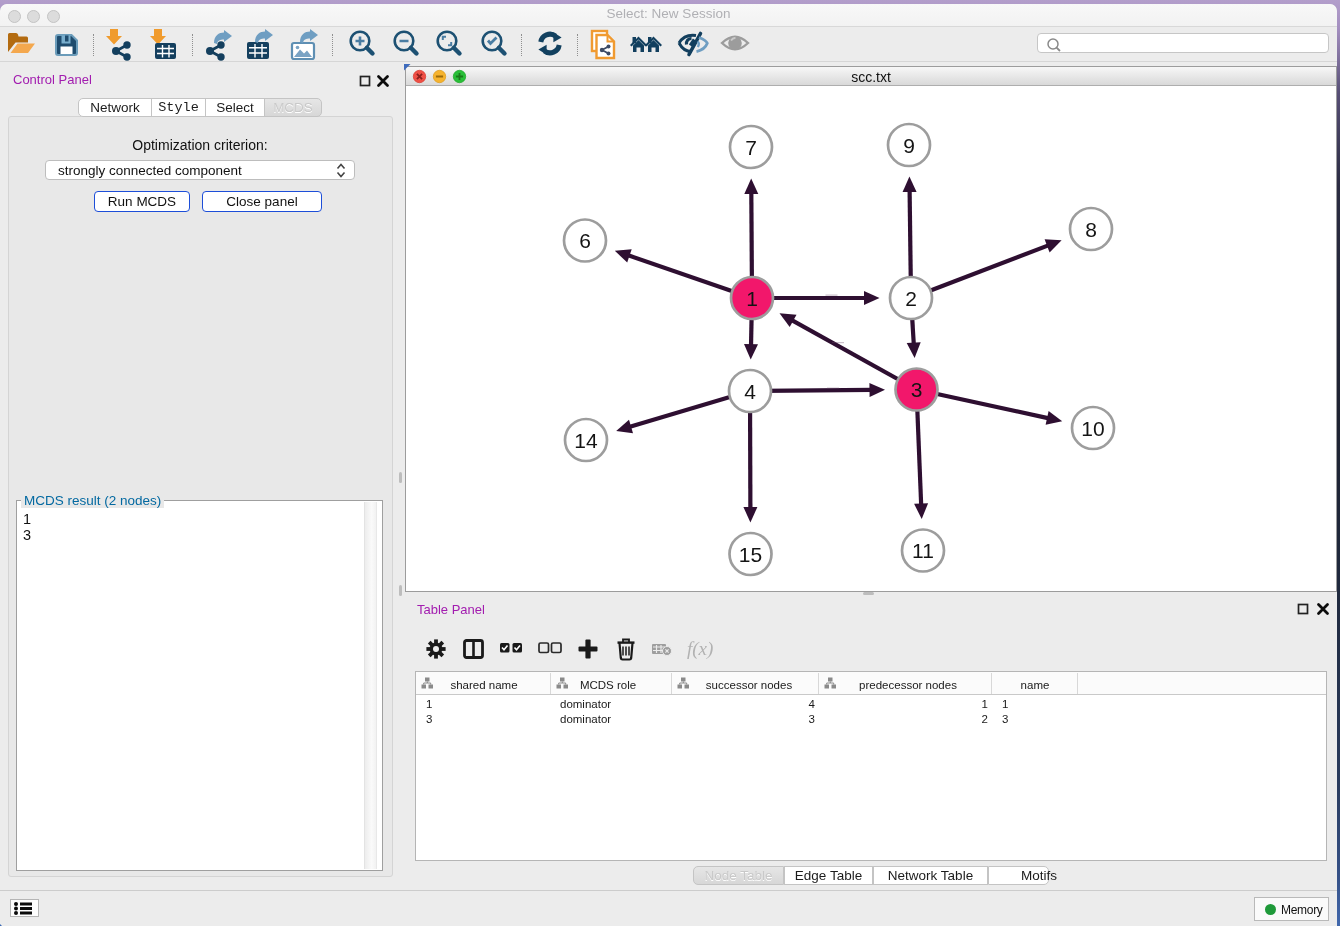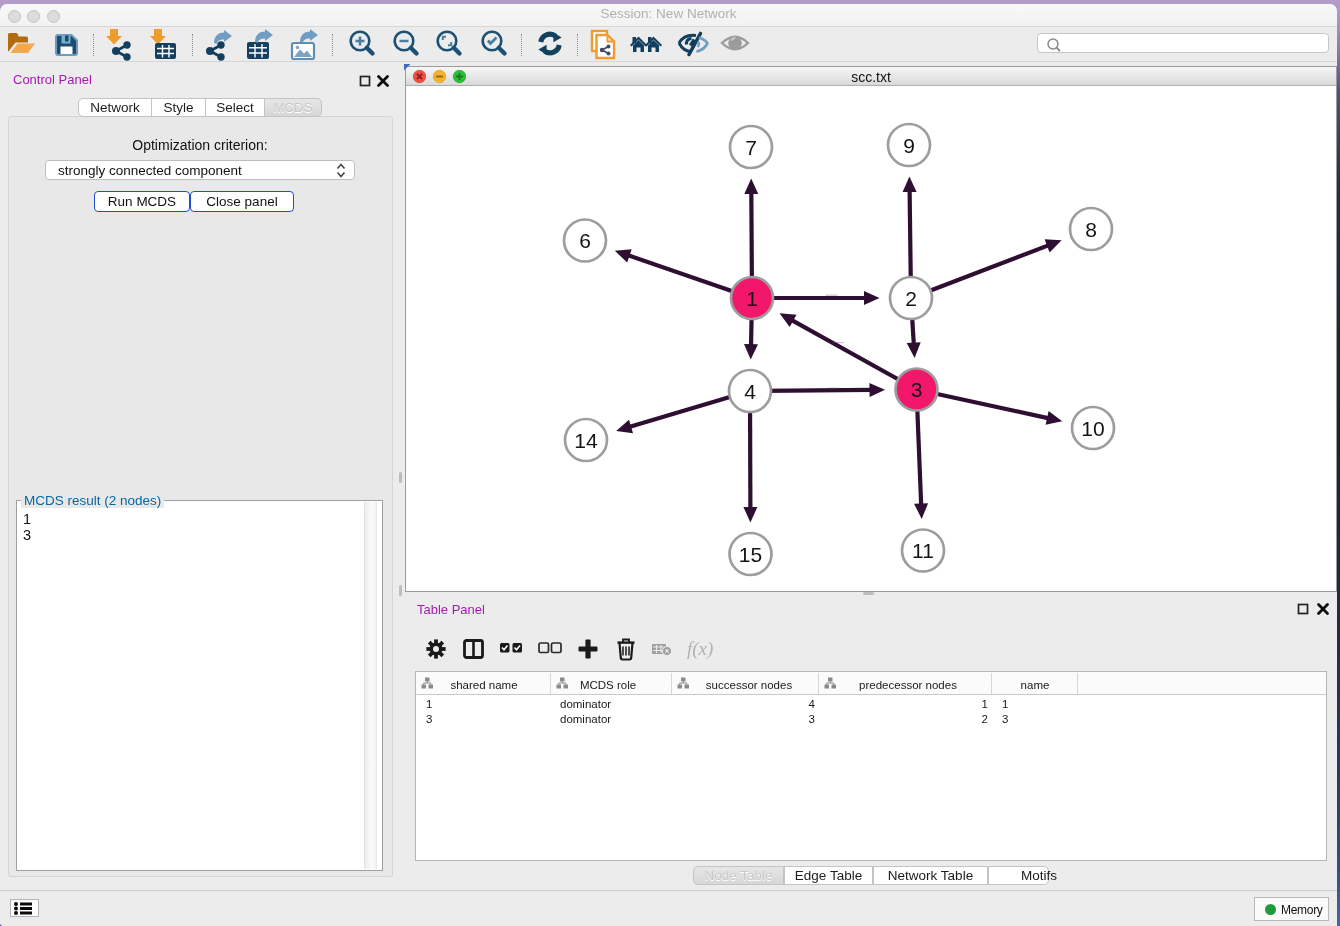--- a/index.html
+++ b/index.html
@@ -33,21 +33,21 @@
   .btn { position:absolute; background:#fff; border:1px solid #1d4ed8;
     border-radius:4px; font-size:13.5px; color:#111; text-align:center; }
 </style>
 </head>
 <body>
 <div id="win">
   <div id="titlebar">
     <div class="tl" style="left:8px;"></div>
     <div class="tl" style="left:27px;"></div>
     <div class="tl" style="left:47px;"></div>
-    <div id="title">Session: New Network</div>
+    <div id="title">Select: New Session</div>
   </div>
   <div id="toolbar">
     <div class="tsep" style="left:93px;"></div>
     <div class="tsep" style="left:192px;"></div>
     <div class="tsep" style="left:332px;"></div>
     <div class="tsep" style="left:521px;"></div>
     <div class="tsep" style="left:577px;"></div>
     <svg width="1337" height="35" style="position:absolute;left:0;top:0;">
 
       <g transform="translate(8,5)">
@@ -178,32 +178,32 @@
         </g>
       </svg></div>
 
   <div class="abs phead" style="left:13px;top:68px;">Control Panel</div>
   <svg class="abs" width="32" height="14" style="left:359px;top:70px;">
     <rect x="1.5" y="2.5" width="9" height="9" fill="none" stroke="#222" stroke-width="1.7"></rect>
     <path d="M19.5,2.5 L28.5,11.5 M28.5,2.5 L19.5,11.5" stroke="#0c0c0c" stroke-width="2.8" stroke-linecap="round"></path>
   </svg>
   <div class="abs" style="left:8px;top:112px;width:385px;height:761px;background:#e8e8e8;border:1px solid #d4d4d4;border-radius:3px;"></div>
   <div class="tab" style="left:78px;top:94px;width:74px;border-radius:5px 0 0 5px;">Network</div>
-  <div class="tab" style="left:151px;top:94px;width:55px;">Style</div>
+  <div class="tab" style="left:151px;top:94px;width:55px;font-family:Liberation Mono, monospace;">Style</div>
   <div class="tab" style="left:205px;top:94px;width:60px;">Select</div>
   <div class="tab sel" style="left:264px;top:94px;width:58px;border-radius:0 5px 5px 0;">MCDS</div>
   <div class="abs" style="left:45px;top:156px;width:310px;height:20px;background:#fff;border:1px solid #bdbdbd;border-radius:4px;">
     <div style="position:absolute;left:12px;top:2px;font-size:13.5px;color:#111;">strongly connected component</div>
     <svg width="14" height="18" style="position:absolute;right:6px;top:1px;">
       <path d="M3.5,6.5 L7,2.5 L10.5,6.5 M3.5,10.5 L7,14.5 L10.5,10.5" fill="none" stroke="#444" stroke-width="1.6"></path>
     </svg>
   </div>
   <div class="abs" style="left:0;top:133px;width:400px;text-align:center;font-size:14px;color:#111;">Optimization criterion:</div>
   <div class="btn" style="left:94px;top:187px;width:96px;height:21px;line-height:20px;">Run MCDS</div>
-  <div class="btn" style="left:190px;top:187px;width:104px;height:21px;line-height:20px;">Close panel</div>
+  <div class="btn" style="left:202px;top:187px;width:120px;height:21px;line-height:20px;">Close panel</div>
 
   <div class="abs" style="left:16px;top:496px;width:367px;height:371px;border:1px solid #9f9f9f;background:#fff;">
     <div style="position:absolute;left:4px;top:-8px;background:#e8e8e8;padding:0 3px;font-size:13.5px;color:#0369a1;">MCDS result (2 nodes)</div>
     <div style="position:absolute;left:6px;top:11px;font-size:14.5px;color:#111;line-height:15.5px;">1<br>3</div>
     <div style="position:absolute;left:347px;top:1px;width:13px;height:367px;background:linear-gradient(90deg,#ededed,#fafafa 60%,#f2f2f2);border-left:1px solid #e3e3e3;border-right:1px solid #e8e8e8;"></div>
   </div>
 
   <div class="abs" style="left:399px;top:468px;width:3px;height:11px;background:#bdbdbd;border-radius:2px;"></div>
   <div class="abs" style="left:399px;top:581px;width:3px;height:11px;background:#bdbdbd;border-radius:2px;"></div>
   <div class="abs" style="left:863px;top:588px;width:11px;height:3px;background:#bdbdbd;border-radius:2px;"></div>

